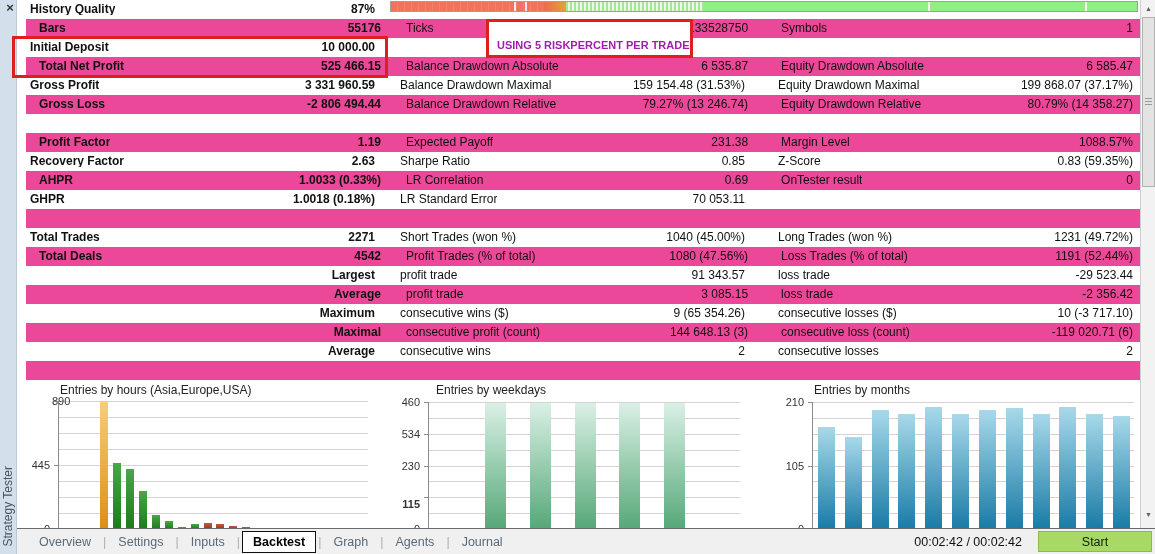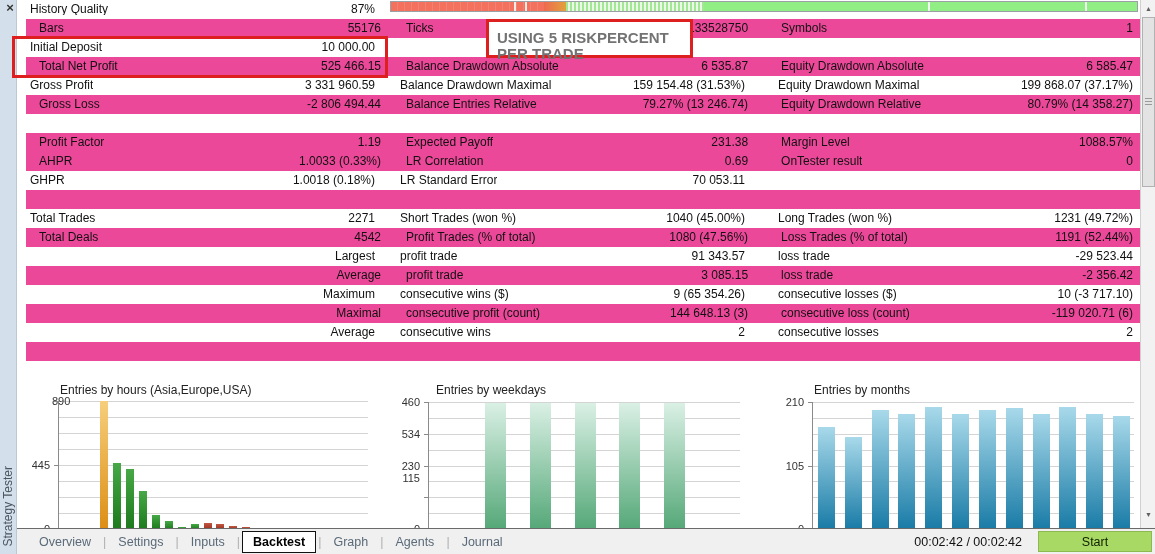--- a/index.html
+++ b/index.html
@@ -13,42 +13,42 @@
   .vtext{position:absolute;left:1px;bottom:8px;writing-mode:vertical-rl;
          transform:rotate(180deg);font-size:12px;color:#4a5560;white-space:nowrap;}
   .close-x{position:absolute;left:3px;top:0px;width:14px;height:16px;z-index:4;
            font-size:13px;font-weight:bold;color:#333;text-align:center;line-height:16px;cursor:pointer;}
 
   
   .stat-table{position:absolute;left:17px;top:0;width:1124px;z-index:1;}
   .srow{display:flex;height:19px;line-height:19px;font-size:12px;white-space:nowrap;}
   .srow.shade{background:#ec4899;margin-left:9px;}
   .cell{display:flex;justify-content:space-between;overflow:hidden;}
-  .cell.c1{width:371px;padding:0 13px 4px 13px;}
+  .cell.c1{width:371px;padding:0 13px 4px 13px;font-weight:bold;}
   .cell.c2{width:370px;padding:0 13px 0 12px;}
   .cell.c3{width:383px;padding:0 8px 0 20px;}
   .cell .lab{overflow:hidden;}
   .cell .val{margin-left:auto;}
 
   
   .qbar{position:absolute;left:390px;top:1px;width:748px;height:11px;border:1px solid #9aa0a6;
         display:flex;overflow:hidden;z-index:2;background:#90ee85;}
   .seg{height:100%;}
   .seg.red{background:repeating-linear-gradient(90deg,#f3715d 0 6px,#ee8274 6px 7px);}
   .seg.orange{background:linear-gradient(90deg,#ee6a50,#e2a23c);}
   .seg.green_striped{background:repeating-linear-gradient(90deg,#a0e992 0 2px,#eef6ea 2px 4px);}
   .seg.green{background:#90ee85;}
   .qtick{position:absolute;top:0;width:2px;height:100%;background:rgba(255,255,255,.85);}
 
   
   .hl-box{position:absolute;left:12px;top:36px;width:376px;height:42px;
           border:3px solid #dd1f1f;z-index:6;}
   .note-box{position:absolute;left:486px;top:19px;width:207px;height:39px;
             border:3px solid #dd1f1f;background:#fff;z-index:6;
-            color:#737373;font-weight:700;font-size:15px;line-height:16px;padding:8px 0 0 8px;}
+            color:#a21caf;font-weight:700;font-size:11px;line-height:16px;padding:15px 0 0 8px;}
 
   
   .chart-title{position:absolute;font-size:12px;color:#222;z-index:1;white-space:nowrap;}
   .plot{position:absolute;border-left:1px solid #8a8a8a;z-index:1;}
   .gline{position:absolute;left:0;width:100%;height:1px;background:#d4d4d4;}
   .gline.axis{background:#8a8a8a;}
   .ylab{position:absolute;font-size:11px;color:#333;text-align:right;width:34px;z-index:1;}
   .ytickmark{position:absolute;width:4px;height:1px;background:#8a8a8a;z-index:1;}
   .bar{position:absolute;bottom:0;}
   .bar-orange{background:linear-gradient(180deg,#f6ce7c,#dd8e14);}
@@ -161,21 +161,21 @@
           <span class="lab">Equity Drawdown Maximal</span>
           <span class="val">199 868.07 (37.17%)</span>
         </div>
       </div>
       <div class="srow shade">
         <div class="cell c1">
           <span class="lab">Gross Loss</span>
           <span class="val">-2 806 494.44</span>
         </div>
         <div class="cell c2">
-          <span class="lab">Balance Entries Relative</span>
+          <span class="lab">Balance Drawdown Relative</span>
           <span class="val">79.27% (13 246.74)</span>
         </div>
         <div class="cell c3">
           <span class="lab">Equity Drawdown Relative</span>
           <span class="val">80.79% (14 358.27)</span>
         </div>
       </div>
       <div class="srow">
         <div class="cell c1">
           <span class="lab"></span>
@@ -195,20 +195,34 @@
           <span class="lab">Profit Factor</span>
           <span class="val">1.19</span>
         </div>
         <div class="cell c2">
           <span class="lab">Expected Payoff</span>
           <span class="val">231.38</span>
         </div>
         <div class="cell c3">
           <span class="lab">Margin Level</span>
           <span class="val">1088.57%</span>
+        </div>
+      </div>
+      <div class="srow">
+        <div class="cell c1">
+          <span class="lab">Recovery Factor</span>
+          <span class="val">2.63</span>
+        </div>
+        <div class="cell c2">
+          <span class="lab">Sharpe Ratio</span>
+          <span class="val">0.85</span>
+        </div>
+        <div class="cell c3">
+          <span class="lab">Z-Score</span>
+          <span class="val">0.83 (59.35%)</span>
         </div>
       </div>
       <div class="srow shade">
         <div class="cell c1">
           <span class="lab">AHPR</span>
           <span class="val">1.0033 (0.33%)</span>
         </div>
         <div class="cell c2">
           <span class="lab">LR Correlation</span>
           <span class="val">0.69</span>
@@ -428,21 +442,21 @@
         <div class="bar bar-teal_green" style="left: 145.5px; width: 21px; height: 125.62px;"></div>
         <div class="bar bar-teal_green" style="left: 190.071px; width: 21px; height: 125.896px;"></div>
         <div class="bar bar-teal_green" style="left: 234.643px; width: 21px; height: 125.896px;"></div>
       </div>
       <div class="ylab" style="left: 386px; top: 396px;">460</div>
       <div class="ytickmark" style="left: 424px; top: 402px;"></div>
       <div class="ylab" style="left: 386px; top: 427.75px;">534</div>
       <div class="ytickmark" style="left: 424px; top: 433.75px;"></div>
       <div class="ylab" style="left: 386px; top: 459.5px;">230</div>
       <div class="ytickmark" style="left: 424px; top: 465.5px;"></div>
-      <div class="ylab" style="left: 386px; top: 472px;">115</div>
+      <div class="ylab" style="left: 386px; top: 498px; font-weight: bold;">115</div>
       <div class="ytickmark" style="left: 424px; top: 497.25px;"></div>
       <div class="ylab" style="left: 386px; top: 523px;">0</div>
       <div class="ytickmark" style="left: 424px; top: 529px;"></div>
       <div class="chart-title" style="left: 814px; top: 383px;">Entries by months</div>
       <div class="plot" style="left: 812px; top: 402px; width: 322px; height: 127px;">
         <div class="gline" style="top: 0px;"></div>
         <div class="gline" style="top: 15.875px;"></div>
         <div class="gline" style="top: 31.75px;"></div>
         <div class="gline" style="top: 47.625px;"></div>
         <div class="gline" style="top: 63.5px;"></div>

